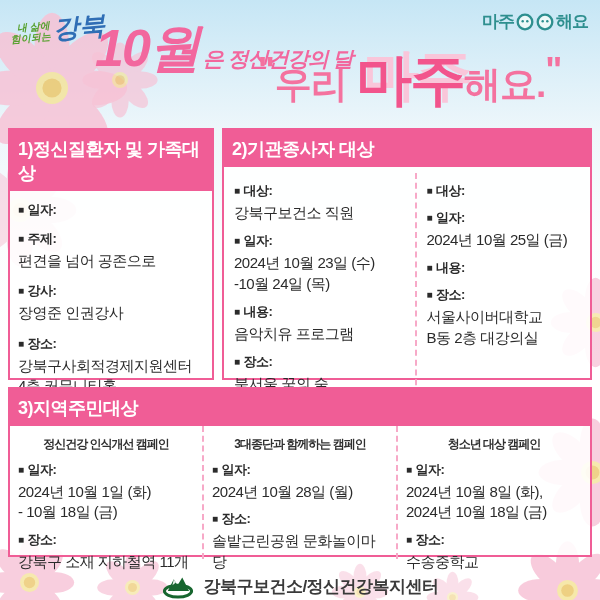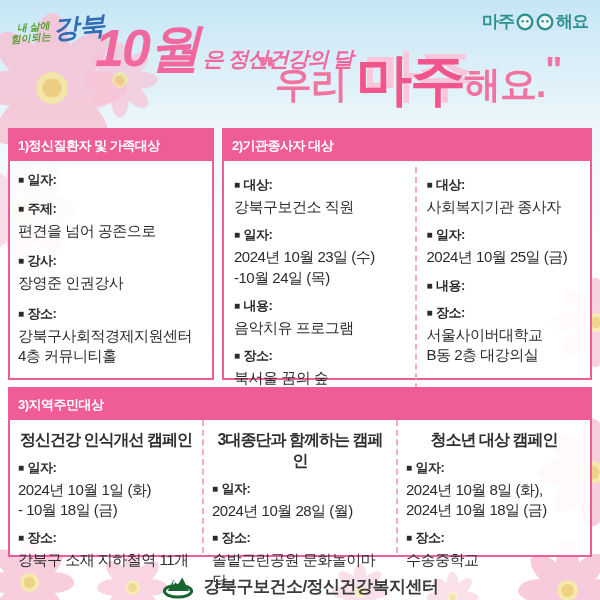--- a/index.html
+++ b/index.html
@@ -33,38 +33,38 @@
   .title2{position:absolute; left:225px; top:52px; width:370px; z-index:2; text-align:center;
     color:var(--subtitle_pink,#f4729f); white-space:nowrap; line-height:1;}
   .title2 .q{font-size:36px; font-weight:bold; vertical-align:14px;}
   .title2 .w1,.title2 .w3{font-size:37px; font-weight:bold; letter-spacing:-1px;}
   .title2 .w2{font-size:56px; font-weight:900; color:var(--accent_deep,#f2548c); letter-spacing:-2px;
     text-shadow:7px -5px 0 #f9c6da; vertical-align:-2px;}
 
   
   .row1{position:absolute; left:8px; top:128px; width:584px; height:252px; display:flex; gap:8px; z-index:1;}
   .box{border:2.5px solid var(--accent_pink,#f05d96); background:rgba(255,255,255,.88); box-sizing:border-box;}
-  .box-h{background:var(--accent_pink,#f05d96); color:#fff; font-weight:bold; font-size:13px; padding:7px 8px 6px; letter-spacing:-0.5px;}
+  .box-h{background:var(--accent_pink,#f05d96); color:#fff; font-weight:bold; font-size:18px; padding:7px 8px 6px; letter-spacing:-0.5px;}
   .box1{width:206px; flex:none;}
   .box2{flex:1;}
   .cols2{display:flex; padding:6px 0;gap:17px;}
   .col{flex:1; padding:2px 10px; box-sizing:border-box;}
   .col + .col{border-left:2px dashed #f7a9c8;}
   .item{margin:7px 0 9px;}
   .item-label{font-size:13px; font-weight:bold; color:#2b2b2b; margin-bottom:3px; letter-spacing:-0.5px;}
   .bullet{font-size:10px; margin-right:4px; vertical-align:1px;}
   .item-value{font-size:15px; color:#2b2b2b; white-space:pre-line; line-height:1.35; letter-spacing:-0.5px;}
   .box1 .col{padding:2px 8px;}
   .box1 .item{margin:8px 0 11px;}
 
   .box3{position:absolute; left:8px; top:387px; width:584px; height:170px; z-index:1;}
   .cols3{display:flex; height:calc(100% - 33px);}
   .camp{flex:1; padding:4px 8px; box-sizing:border-box;}
   .camp + .camp{border-left:2px dashed #f7a9c8;}
-  .camp-title{font-size:16px; font-weight:bold; color:#2f2f2f; text-align:center; margin:6px 0 8px; letter-spacing:-1px;}
+  .camp-title{font-size:12px; font-weight:bold; color:#2f2f2f; text-align:center; margin:6px 0 8px; letter-spacing:-1px;}
   .camp .item{margin:6px 0 8px;}
 
   footer{position:absolute; left:0; bottom:0; width:100%; height:28px; z-index:2;
     display:flex; align-items:center; justify-content:center; gap:8px;}
   .footer-org{font-size:17px; font-weight:bold; color:#3a3a3a; letter-spacing:-0.5px;}
 </style>
 </head>
 <body>
 
 <div class="page">
@@ -188,21 +188,20 @@
             <div class="item-value">음악치유 프로그램</div>
           </div>
           <div class="item">
             <div class="item-label"><span class="bullet">■</span><span>장소:</span></div>
             <div class="item-value">북서울 꿈의 숲</div>
           </div>
         </div>
         <div class="col">
           <div class="item">
             <div class="item-label"><span class="bullet">■</span><span>대상:</span></div>
-            <div class="item-value">사회복지기관 종사자</div>
           </div>
           <div class="item">
             <div class="item-label"><span class="bullet">■</span><span>일자:</span></div>
             <div class="item-value">2024년 10월 25일 (금)</div>
           </div>
           <div class="item">
             <div class="item-label"><span class="bullet">■</span><span>내용:</span></div>
           </div>
           <div class="item">
             <div class="item-label"><span class="bullet">■</span><span>장소:</span></div>

